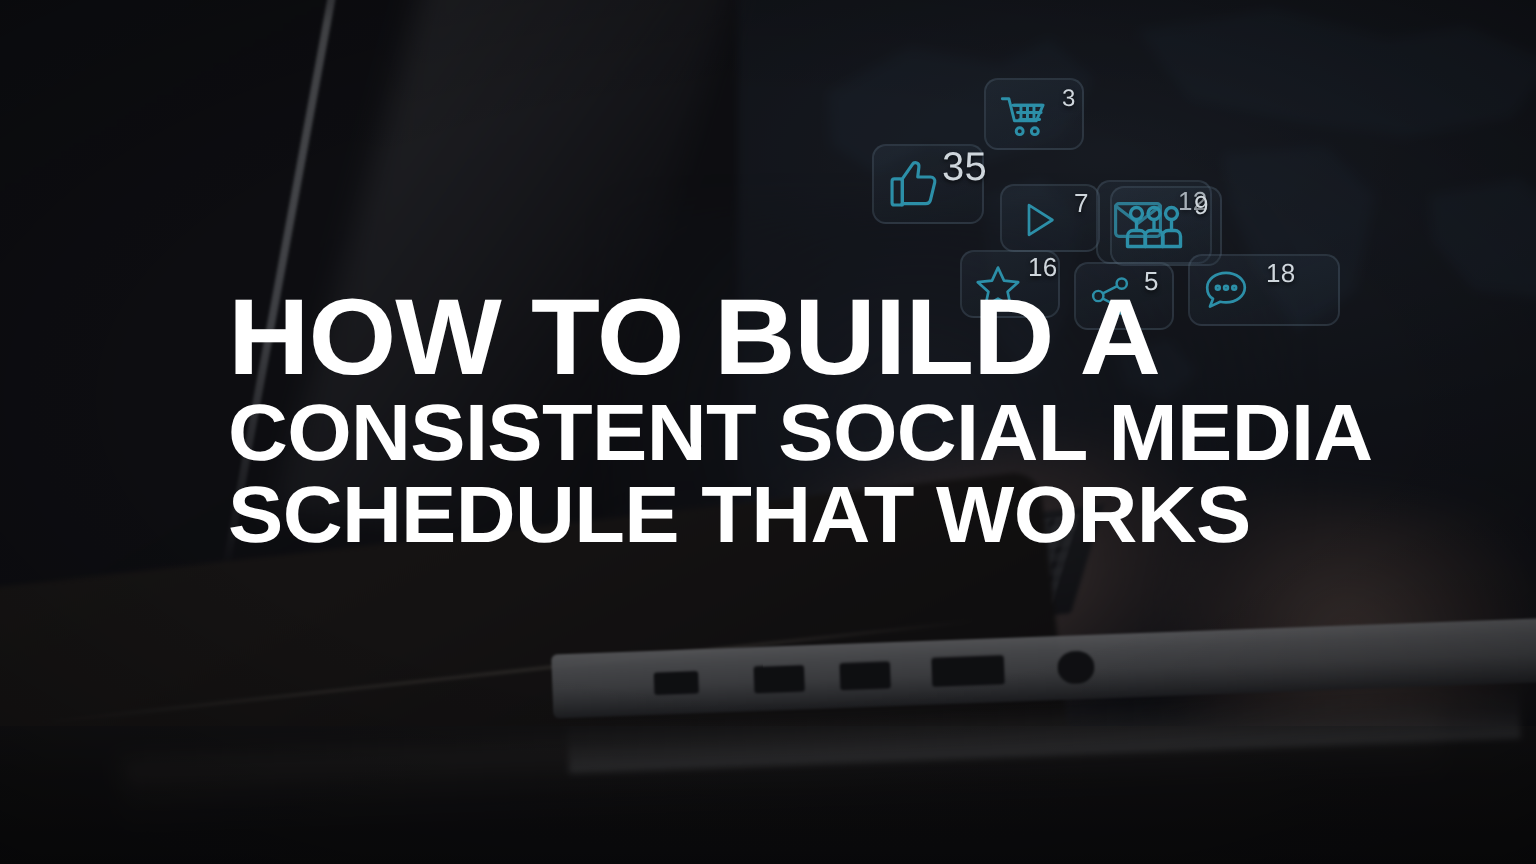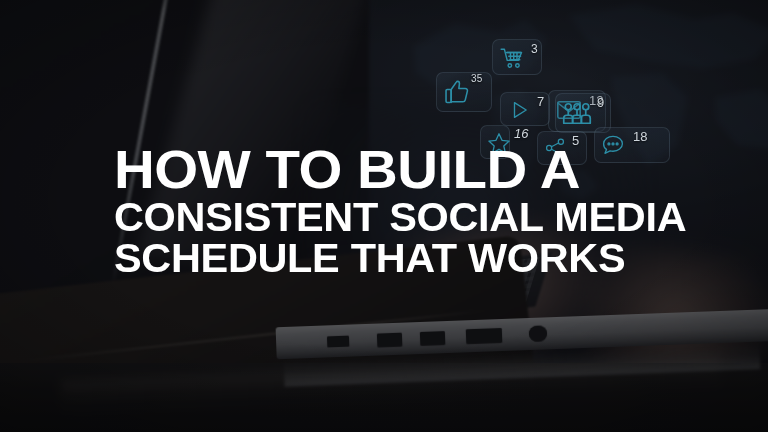--- a/index.html
+++ b/index.html
@@ -391,21 +391,21 @@
         </span>
         <span class="badge" style="left: 40px; top: 2px; font-size: 13px;">12</span>
       </div>
       <div class="icon-card" style="left: 436px; top: 72px; width: 56px; height: 40px;">
         <span class="glyph">
           <svg width="28" height="28" viewBox="0 0 24 24" fill="none" stroke="currentColor" stroke-width="1.35" stroke-linecap="round" stroke-linejoin="round">
             <path d="M7 21V9.8l4.4-6.3c.3-.5.9-.7 1.5-.6.8.2 1.3 1 1.2 1.8L13.6 9h5.5c1.2 0 2.1 1.1 1.8 2.3l-1.8 7.4c-.2 1-1.1 1.7-2.1 1.7H7z"></path>
             <rect x="2.6" y="9.8" width="4.4" height="11.2" rx="1"></rect>
           </svg>
         </span>
-        <span class="badge" style="left: 34px; top: 0px; font-size: 10px;">35</span>
+        <span class="badge" style="left: 34px; top: 0px; font-size: 20px;">35</span>
       </div>
       <div class="icon-card" style="left: 500px; top: 92px; width: 50px; height: 34px;">
         <span class="glyph">
           <svg width="24" height="24" viewBox="0 0 24 24" fill="none" stroke="currentColor" stroke-width="1.35" stroke-linecap="round" stroke-linejoin="round">
             <path d="M7.5 4.6 19.2 12 7.5 19.4z"></path>
           </svg>
         </span>
         <span class="badge" style="left: 36px; top: 1px; font-size: 13px;">7</span>
       </div>
       <div class="icon-card" style="left: 555px; top: 93px; width: 56px; height: 40px;">
@@ -415,21 +415,21 @@
             <circle cx="12" cy="6.2" r="2.4"></circle>
             <circle cx="19" cy="6.2" r="2.4"></circle>
             <path d="M1.4 19.4v-4.1c0-1.3 1-2.3 2.3-2.3h2.6c1.3 0 2.3 1 2.3 2.3v4.1z"></path>
             <path d="M8.4 19.4v-4.1c0-1.3 1-2.3 2.3-2.3h2.6c1.3 0 2.3 1 2.3 2.3v4.1z"></path>
             <path d="M15.4 19.4v-4.1c0-1.3 1-2.3 2.3-2.3h2.6c1.3 0 2.3 1 2.3 2.3v4.1z"></path>
             <path d="M5 9v3.6M12 9v3.6M19 9v3.6"></path>
           </svg>
         </span>
         <span class="badge" style="left: 41px; top: 1px; font-size: 13px;">9</span>
       </div>
-      <div class="icon-card" style="left: 480px; top: 125px; width: 30px; height: 34px; font-style: italic;">
+      <div class="icon-card" style="left: 480px; top: 125px; width: 50px; height: 34px;">
         <span class="glyph">
           <svg width="24" height="24" viewBox="0 0 24 24" fill="none" stroke="currentColor" stroke-width="1.35" stroke-linecap="round" stroke-linejoin="round">
             <path d="M12 2.8 15 9.3l7.1.8-5.3 4.8 1.5 7-6.3-3.6-6.3 3.6 1.5-7L1.9 10.1 9 9.3z"></path>
           </svg>
         </span>
         <span class="badge" style="left: 33px; top: 0px; font-size: 13px;">16</span>
       </div>
       <div class="icon-card" style="left: 537px; top: 131px; width: 50px; height: 34px;">
         <span class="glyph">
           <svg width="22" height="22" viewBox="0 0 24 24" fill="none" stroke="currentColor" stroke-width="1.35" stroke-linecap="round" stroke-linejoin="round">

